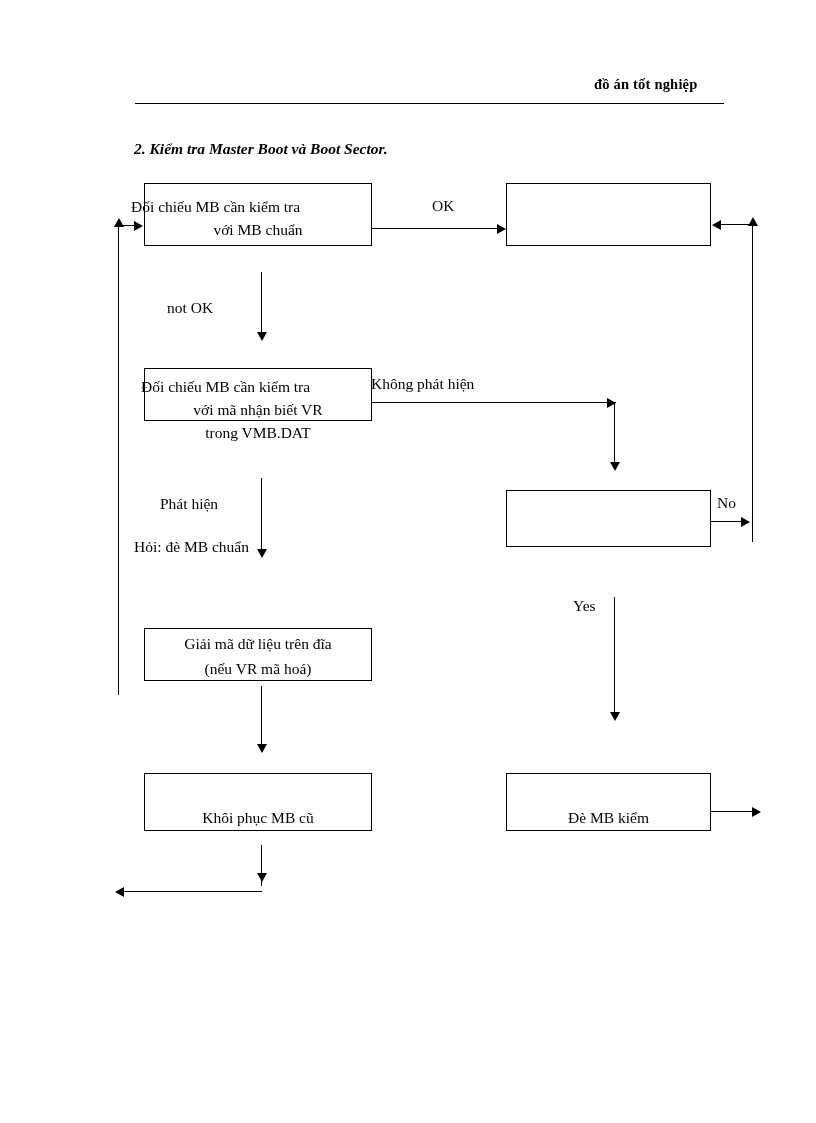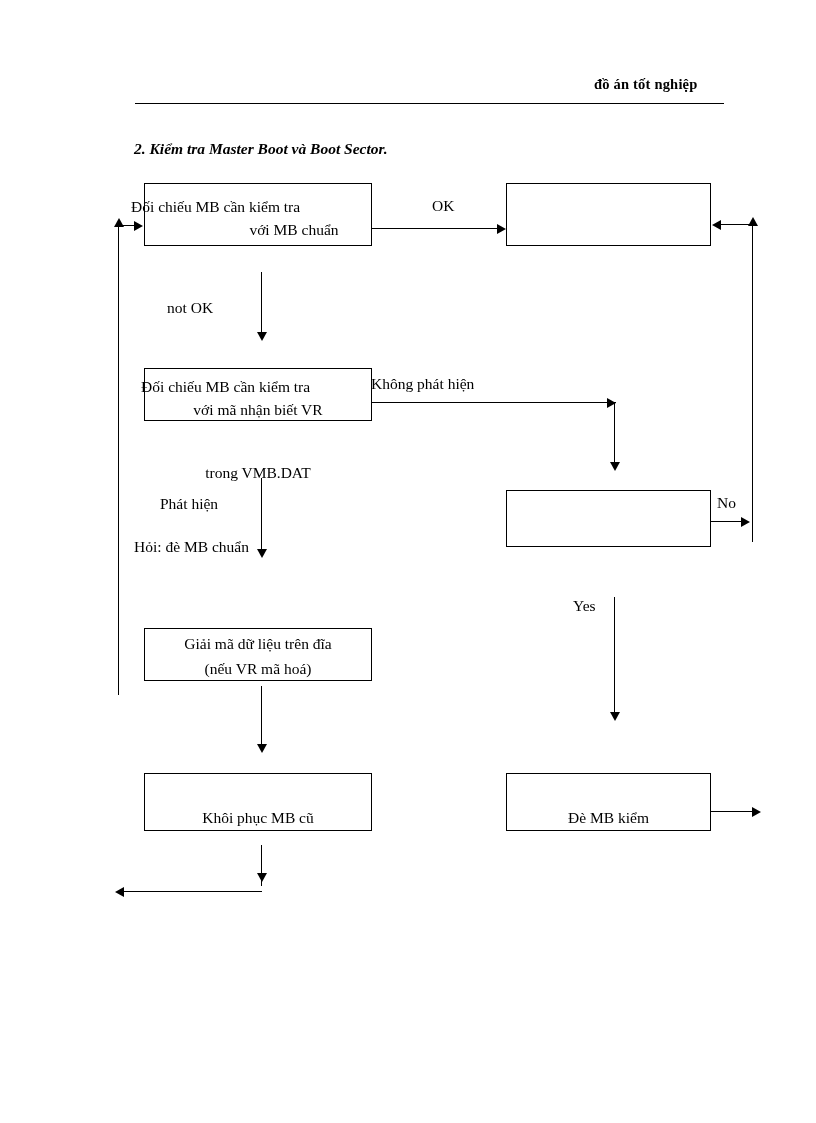--- a/index.html
+++ b/index.html
@@ -116,36 +116,36 @@
 
 <div id="page">
 
   <div class="hdr-text">đồ án tốt nghiệp</div>
   <div class="rule hdr-rule"></div>
 
   <div class="section-title">2. Kiểm tra Master Boot và Boot Sector.</div>
 
   <div class="fc-box" style="left:144px; top:183px; width:228px; height:63px;"></div>
   <div class="fc-label" style="left:131px; top:195px;">Đối chiếu MB cần kiểm tra</div>
-  <div class="fc-label center" style="left:144px; top:218px; width:228px;padding-left:36px;">với MB chuẩn</div>
+  <div class="fc-label center" style="left:144px; top:218px; width:228px;">với MB chuẩn</div>
 
   <div class="fc-box" style="left:506px; top:183px; width:205px; height:63px;"></div>
 
   <div class="edge-label" style="left:432px; top:197px;">OK</div>
   <div class="ln ln-h" style="left:372px; top:228px; width:125px;"></div>
   <div class="ah ah-r" style="left:497px; top:224px;"></div>
 
   <div class="edge-label" style="left:167px; top:299px;">not OK</div>
   <div class="ln ln-v" style="left:261px; top:272px; height:62px;"></div>
   <div class="ah ah-d" style="left:257px; top:332px;"></div>
 
   <div class="fc-box" style="left:144px; top:368px; width:228px; height:53px;"></div>
   <div class="fc-label" style="left:141px; top:375px;">Đối chiếu MB cần kiểm tra</div>
   <div class="fc-label center" style="left:144px; top:398px; width:228px;">với mã nhận biết VR</div>
-  <div class="fc-label center" style="left:144px; top:421px; width:228px;margin-top:40px;">trong VMB.DAT</div>
+  <div class="fc-label center" style="left:144px; top:421px; width:228px;">trong VMB.DAT</div>
 
   <div class="edge-label" style="left:371px; top:375px;">Không phát hiện</div>
 
   <div class="ln ln-h" style="left:372px; top:402px; width:244px;"></div>
   <div class="ah ah-r" style="left:607px; top:398px;"></div>
   <div class="ln ln-v" style="left:614px; top:402px; height:66px;"></div>
   <div class="ah ah-d" style="left:610px; top:462px;"></div>
 
   <div class="edge-label" style="left:160px; top:495px;">Phát hiện</div>
   <div class="edge-label" style="left:134px; top:538px;">Hỏi: đè MB chuẩn</div>

